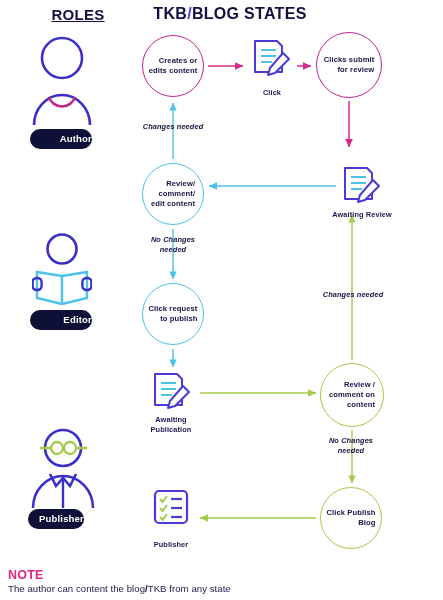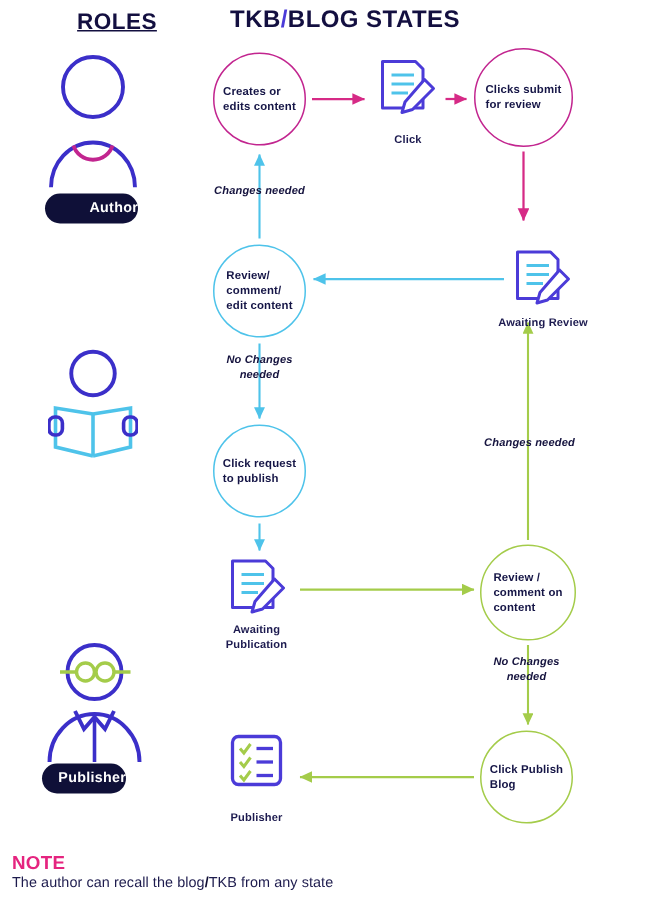--- a/index.html
+++ b/index.html
@@ -60,21 +60,21 @@
   #icon-editor    { left: 32px; top: 232px; width: 60px; height: 76px; }
   #icon-publisher { left: 30px; top: 428px; width: 66px; height: 80px; }
 
   
   .node-circle {
     position: absolute;
     border-radius: 50%;
     display: flex;
     align-items: center;
     justify-content: center;
-    text-align: left;
+    text-align: right;
     font-size: 7.6px;
     font-weight: bold;
     line-height: 1.32;
     color: #151546;
     background: #ffffff;
     letter-spacing: .1px;
   }
   .c-pink  { border: 1.6px solid #c2258f; }
   .c-blue  { border: 1.6px solid #4ec3ea; }
   .c-green { border: 1.6px solid #a4cc4a; }
@@ -193,20 +193,21 @@
   <div class="role-badge" id="badge-author">Author</div>
 
   <svg class="role-icon" id="icon-editor" viewBox="0 0 60 76">
     <circle cx="30" cy="17" r="14.5" fill="none" stroke="#3b2fc9" stroke-width="2.6"></circle>
     <path d="M30,44 L30,72" fill="none" stroke="#4ec3ea" stroke-width="2.4"></path>
     <path d="M30,44 L5,40 L5,66 L30,72" fill="none" stroke="#4ec3ea" stroke-width="2.4"></path>
     <path d="M30,44 L55,40 L55,66 L30,72" fill="none" stroke="#4ec3ea" stroke-width="2.4"></path>
     <rect x="0.6" y="46" width="9" height="12" rx="4" fill="none" stroke="#3b2fc9" stroke-width="2.4"></rect>
     <rect x="50.4" y="46" width="9" height="12" rx="4" fill="none" stroke="#3b2fc9" stroke-width="2.4"></rect>
   </svg>
+  <div class="role-badge" id="badge-editor">Editor</div>
 
   <svg class="role-icon" id="icon-publisher" viewBox="0 0 66 80">
     <circle cx="33" cy="20" r="18" fill="none" stroke="#3b2fc9" stroke-width="2.6"></circle>
     <circle cx="27" cy="20" r="6" fill="none" stroke="#a4cc4a" stroke-width="2.3"></circle>
     <circle cx="40" cy="20" r="6" fill="none" stroke="#a4cc4a" stroke-width="2.3"></circle>
     <path d="M33,20 L34.2,20" stroke="#a4cc4a" stroke-width="2.3"></path>
     <path d="M10,20 L21,20 M46,20 L57,20" stroke="#a4cc4a" stroke-width="2.3"></path>
     <path d="M3,80 A30,32 0 0 1 63,80" fill="none" stroke="#3b2fc9" stroke-width="2.6"></path>
     <path d="M20,46 L26,58 L33,50 L40,58 L46,46" fill="none" stroke="#3b2fc9" stroke-width="2.6"></path>
     <path d="M33,50 L33,80" fill="none" stroke="#3b2fc9" stroke-width="2.4"></path>
@@ -274,16 +275,16 @@
 
   <div class="edge-label" id="lbl-changes1" style="white-space:pre-line">Changes needed</div>
   <div class="edge-label" id="lbl-nochange1" style="white-space:pre-line">No Changes
 needed</div>
   <div class="edge-label" id="lbl-changes2" style="white-space:pre-line">Changes needed</div>
   <div class="edge-label" id="lbl-nochange2" style="white-space:pre-line">No Changes
 needed</div>
 
   <div id="note-wrap">
     <div id="note-title">NOTE</div>
-    <div id="note-body"><span>The author can recall the blog</span><span class="sl">/</span><span>TKB from any state</span></div>
+    <div id="note-body"><span>The author can content the blog</span><span class="sl">/</span><span>TKB from any state</span></div>
   </div>
 
 </div>
 
 </body></html>

